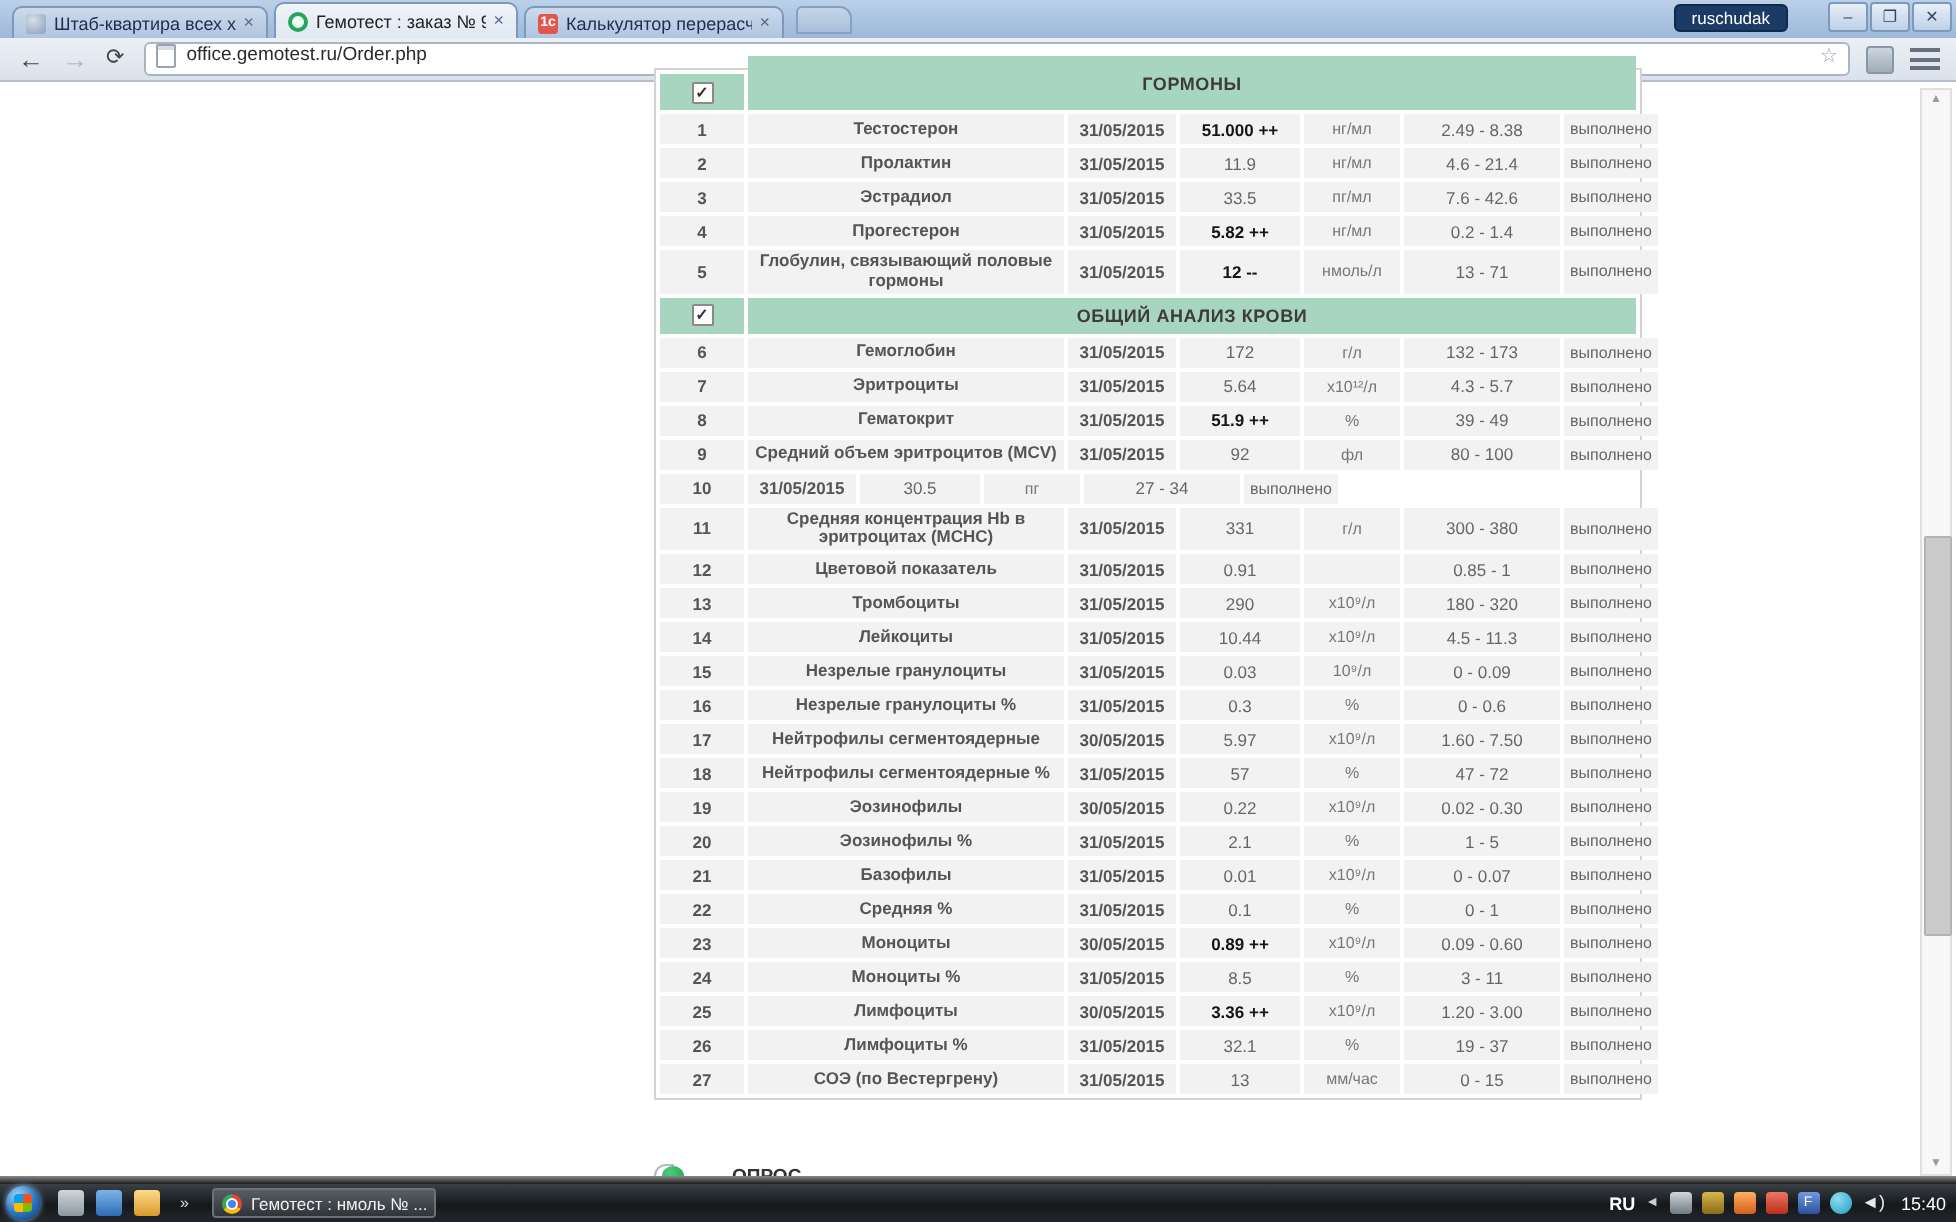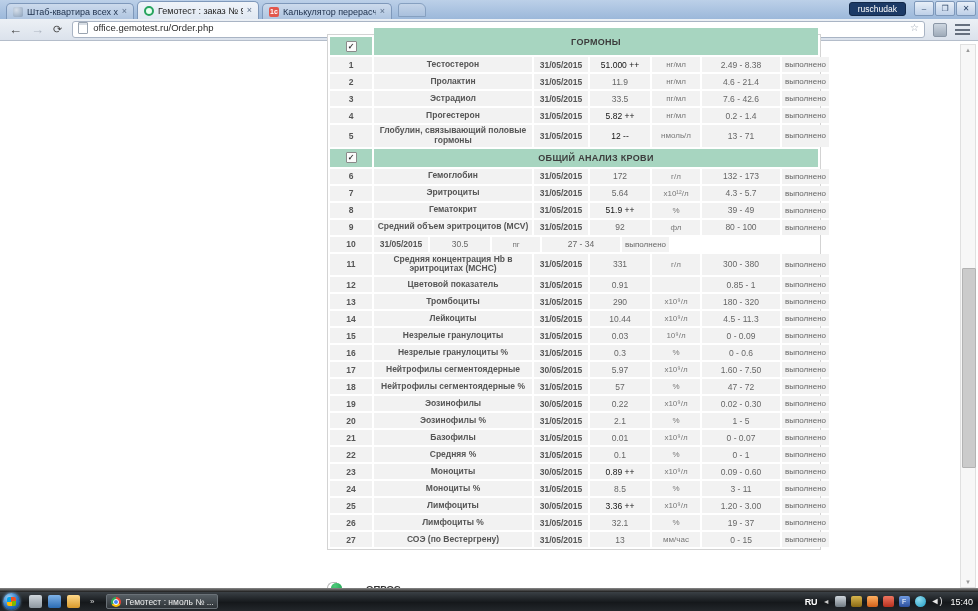--- a/index.html
+++ b/index.html
@@ -16,21 +16,21 @@
   .tab-title{font-size:9px;color:#1c2e4a;white-space:nowrap;overflow:hidden;flex:1;}
   .tab-active .tab-title{color:#222;}
   .tab-close{font-size:9px;color:#5a6e88;line-height:9px;}
   .fav{width:10px;height:10px;flex:0 0 auto;border-radius:2px;}
   .fav-hq{background:radial-gradient(circle at 35% 30%,#d6dfea,#8aa0ba);}
   .fav-gemo{width:6px;height:6px;border:2px solid #27a45e;border-radius:50%;background:#eafff2;}
   .fav-1c{background:#e2574c;color:#fff;font-size:7px;font-weight:bold;
     display:flex;align-items:center;justify-content:center;border-radius:2px;}
   .newtab-stub{position:absolute;left:398px;bottom:2px;width:26px;height:12px;
     background:linear-gradient(#c4d4e8,#a9c0dd);border:1px solid #86a0c0;border-radius:3px 6px 0 0;}
-  .user-pill{position:absolute;right:72px;top:2px;height:12px;line-height:12px;padding:0 8px;
+  .user-pill{position:absolute;right:84px;top:2px;height:12px;line-height:12px;padding:0 8px;
     background:#1c3a66;border:1px solid #122848;border-radius:3px;color:#fff;font-size:8.5px;}
   .winbtns{position:absolute;right:2px;top:1px;display:flex;gap:1px;}
   .winbtn{width:18px;height:13px;background:linear-gradient(#e8eff8,#bed0e8);
     border:1px solid #7e98ba;border-radius:2px;color:#2e4668;font-size:8px;
     display:flex;align-items:center;justify-content:center;line-height:8px;}
 
   
   .toolbar{position:absolute;left:0;top:19px;width:978px;height:22px;
     background:linear-gradient(#ecf0f5,#dbe2ec);border-bottom:1px solid #b4bdca;box-sizing:border-box;
     display:flex;align-items:center;}
@@ -55,21 +55,21 @@
     border:1px solid #d3d3d3;padding:2px;box-sizing:border-box;}
   .trow{display:flex;margin-bottom:2px;min-height:15px;}
   .trow:last-child{margin-bottom:0;}
   .c{background:#f2f2f2;margin-right:2px;display:flex;align-items:center;justify-content:center;
     text-align:center;font-size:8.5px;color:#666;box-sizing:border-box;padding:1px 2px;}
   .c:last-child{margin-right:0;}
   .c-num{width:42px;flex:0 0 auto;font-weight:bold;color:#555;}
   .c-name{width:158px;flex:0 0 auto;font-weight:bold;color:#555;line-height:1.15;}
   .c-date{width:54px;flex:0 0 auto;font-weight:bold;color:#555;}
   .c-res{width:60px;flex:0 0 auto;}
-  .c-res.abn{font-weight:normal;color:#151515;}
+  .c-res.abn{font-weight:bold;color:#151515;}
   .c-unit{width:48px;flex:0 0 auto;font-size:8px;color:#777;}
   .c-range{width:78px;flex:0 0 auto;}
   .c-status{width:47px;flex:0 0 auto;font-size:8px;}
   .trow-section{height:18px;}
   .trow-section .c{background:#a7d5c0;color:#3c3c3c;}
   .c-sect{flex:1;font-weight:bold;font-size:9px;letter-spacing:.3px;}
   .cb{width:9px;height:9px;background:#fbfbfb;border:1px solid #8a8a8a;border-radius:1px;
     font-size:8px;line-height:9px;color:#333;display:flex;align-items:center;justify-content:center;}
   .clip-label{margin-top:-9px;}
 

